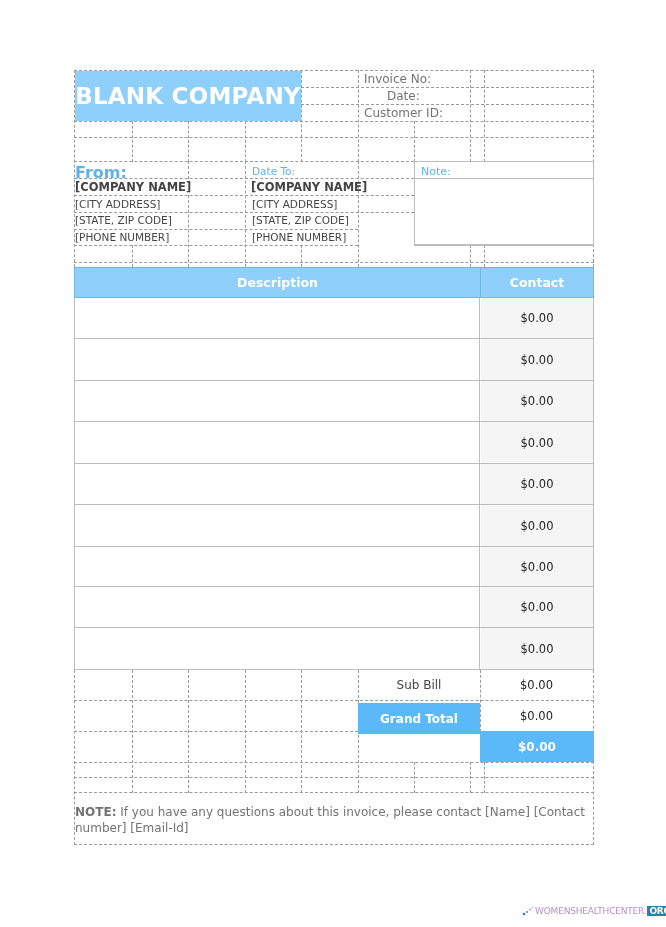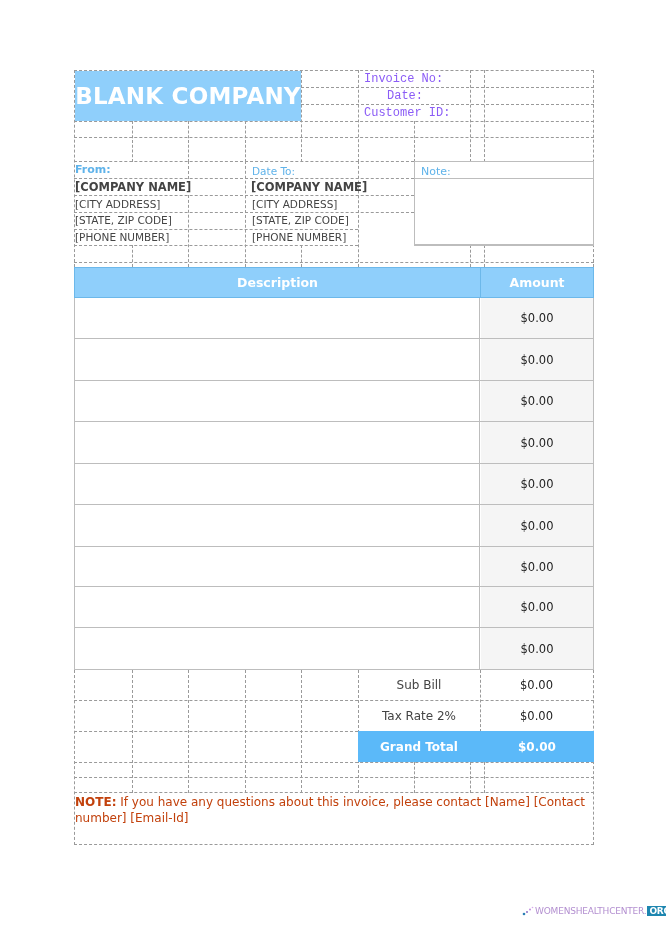--- a/index.html
+++ b/index.html
@@ -3,30 +3,30 @@
 <meta charset="utf-8">
 <style>
   html,body{margin:0;padding:0;background:#ffffff;}
   body{width:666px;height:927px;position:relative;overflow:hidden;font-family:"DejaVu Sans","Liberation Sans",sans-serif;color:#444;}
   .abs{position:absolute;box-sizing:border-box;}
   .dl{position:absolute;border-color:#9a9a9a;border-style:dashed;border-width:0;}
   .h{border-top-width:1px;height:0;}
   .v{border-left-width:1px;width:0;}
   .sl{position:absolute;background:#bdbdbd;}
   .title-box{background:#8fcffb;color:#fff;font-weight:bold;font-size:23px;display:flex;align-items:center;justify-content:center;letter-spacing:0.2px;}
-  .meta-label{font-size:12px;color:#8b5cf6;line-height:16px;font-family:Liberation Mono, monospace;}
-  .addr-head{font-size:11px;color:#5fb3ea;}
+  .meta-label{font-size:12px;color:#737373;line-height:16px;}
+  .addr-head{font-size:16px;color:#5fb3ea;}
   .addr-bold{font-size:11.5px;font-weight:bold;color:#444;}
   .addr{font-size:10.5px;color:#444;}
   .th{background:#8fcffb;color:#fff;font-weight:bold;font-size:12.5px;display:flex;align-items:center;justify-content:center;}
   .amt{background:#f5f5f5;font-size:11.5px;color:#222;display:flex;align-items:center;justify-content:center;}
   .tot-label{font-size:12px;color:#444;display:flex;align-items:center;justify-content:center;}
   .tot-val{font-size:11.5px;color:#222;display:flex;align-items:center;justify-content:center;}
   .grand{background:#5bb9f9;color:#fff;font-weight:bold;font-size:12px;display:flex;align-items:center;justify-content:center;}
-  .note{font-size:12px;color:#c2410c;line-height:16px;}
+  .note{font-size:12px;color:#737373;line-height:16px;margin-top:10px;}
   .logo{font-size:9px;color:#b38fd0;letter-spacing:-0.2px;display:flex;align-items:center;}
   .logo .org{background:#1d86b0;color:#fff;padding:0 2px;margin-left:1px;font-weight:bold;}
 </style>
 </head>
 <body>
 
 <div>
 
   <div class="dl v" style="left:74px;top:70px;height:197px;"></div>
   <div class="dl v" style="left:593px;top:70px;height:197px;"></div>
@@ -89,21 +89,21 @@
   <span class="abs addr-head" style="left:252px;top:165px;font-size:10.5px;">Date To:</span>
   <span class="abs addr-bold" style="left:251px;top:180px;">[COMPANY NAME]</span>
   <span class="abs addr" style="left:252px;top:198px;">[CITY ADDRESS]</span>
   <span class="abs addr" style="left:252px;top:214px;">[STATE, ZIP CODE]</span>
   <span class="abs addr" style="left:252px;top:231px;">[PHONE NUMBER]</span>
 
   <div class="abs th" style="left:74px;top:267px;width:406px;height:31px;border:1px solid #6cb8ea;border-right:none;">
     <span>Description</span>
   </div>
   <div class="abs th" style="left:480px;top:267px;width:114px;height:31px;border:1px solid #6cb8ea;">
-    <span>Amount</span>
+    <span>Contact</span>
   </div>
 
   <div class="abs" style="left:74px;top:298px;width:520px;height:372px;border:1px solid #bdbdbd;border-top:none;">
 
     <div class="abs" style="left:0;top:0;width:518px;height:41px;border-bottom:1px solid #bdbdbd;">
       <div class="abs" style="left:0;top:0;width:405px;height:40px;border-right:1px solid #bdbdbd;"></div>
       <div class="abs amt" style="left:406px;top:0;width:112px;height:40px;">
           <span>$0.00</span>
         </div>
     </div>
@@ -190,21 +190,21 @@
       <span>$0.00</span>
     </div>
 
   <div class="abs tot-label" style="left:358px;top:701px;width:122px;height:30px;">
       <span>Tax Rate 2%</span>
     </div>
   <div class="abs tot-val" style="left:480px;top:701px;width:113px;height:30px;">
       <span>$0.00</span>
     </div>
 
-  <div class="abs grand" style="left:358px;top:731px;width:122px;height:31px;">
+  <div class="abs grand" style="left:358px;top:703px;width:122px;height:31px;">
       <span>Grand Total</span>
     </div>
   <div class="abs grand" style="left:480px;top:731px;width:114px;height:31px;">
       <span>$0.00</span>
     </div>
 
   <div class="abs note" style="left:75px;top:794px;width:518px;height:48px;">
     <b>NOTE:</b><span> If you have any questions about this invoice, please contact [Name] [Contact number] [Email-Id]</span>
   </div>
 

